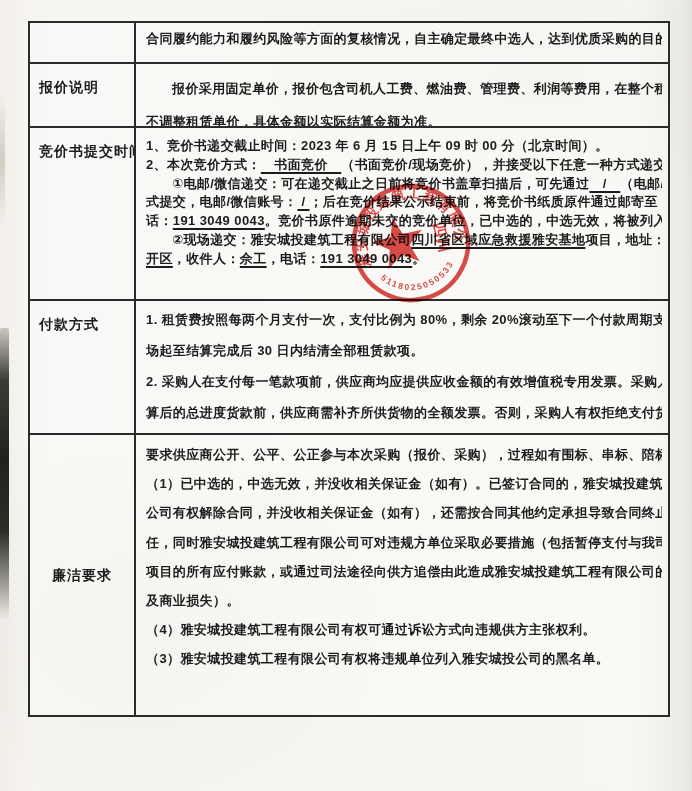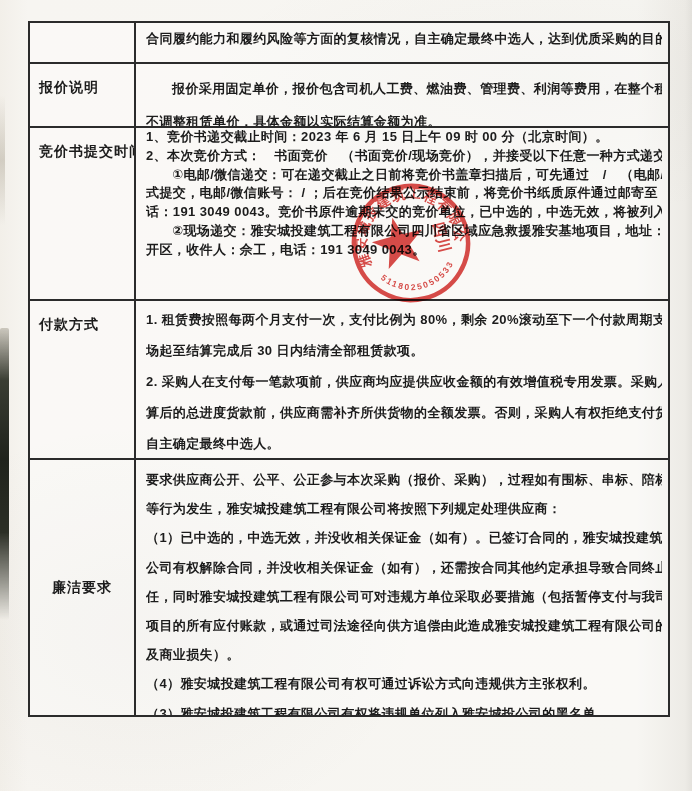--- a/index.html
+++ b/index.html
@@ -24,42 +24,42 @@
     position:absolute;left:28px;top:21px;width:642px;height:696px;
     border:2px solid #2b2b2b;box-sizing:border-box;
     display:flex;flex-direction:column;
     background:rgba(255,255,255,0.35);
   }
   .row{display:flex;box-sizing:border-box;overflow:hidden;}
   .row + .row{border-top:2px solid #2b2b2b;}
   .r1{height:39px;}
   .r2{height:64px;}
   .r3{height:173px;}
-  .r4{height:159px;}
+  .r4{height:134px;}
   .r5{flex:1;}
   .cell-label{
     width:106px;flex:0 0 106px;border-right:2px solid #2b2b2b;box-sizing:border-box;
     font-size:14px;font-weight:bold;letter-spacing:1px;
     padding:10px 4px 0 9px;overflow:hidden;
   }
   .r5 .cell-label{display:flex;align-items:center;justify-content:center;padding:0 20px;}
   .lbl-line{line-height:27px;white-space:nowrap;}
   .cell-content{
     flex:1;box-sizing:border-box;overflow:hidden;
     font-size:13px;font-weight:bold;letter-spacing:0.4px;
     padding:0 6px 0 10px;
   }
   .ln{white-space:nowrap;overflow:hidden;}
   .ind{text-indent:2em;}
   .r1 .cell-content{padding-top:5px;} .r1 .ln{line-height:22px;}
   .r2 .cell-content{padding-top:8px;} .r2 .ln{line-height:33px;}
-  .r3 .cell-content{padding-top:0;} .r3 .ln{line-height:18.8px;}
+  .r3 .cell-content{padding-top:9px;} .r3 .ln{line-height:18.8px;}
   .r4 .cell-content{padding-top:3px;} .r4 .ln{line-height:31px;}
   .r5 .cell-content{padding-top:5px;} .r5 .ln{line-height:29.2px;}
-  .u{text-decoration-thickness:1.5px;text-underline-offset:3px;}
+  .u{text-decoration:underline;text-decoration-thickness:1.5px;text-underline-offset:3px;}
 
   .seal{position:absolute;left:347px;top:179px;width:128px;height:128px;
     mix-blend-mode:multiply;opacity:0.88;pointer-events:none;}
 </style>
 </head>
 <body>
 
 <div class="scan-noise"></div>
 <div class="edge-smudge-light"></div>
 <div class="edge-smudge-dark"></div>
@@ -110,21 +110,20 @@
         <div class="ln"><span>自主确定最终中选人。</span></div>
       </div>
   </div>
 
   <div class="row r5">
     <div class="cell-label">
       <div class="lbl-line">廉洁要求</div>
     </div>
     <div class="cell-content">
         <div class="ln"><span>要求供应商公开、公平、公正参与本次采购（报价、采购），过程如有围标、串标、陪标、行贿、</span></div>
-        <div class="ln"><span>等行为发生，雅安城投建筑工程有限公司将按照下列规定处理供应商：</span></div>
         <div class="ln"><span>（1）已中选的，中选无效，并没收相关保证金（如有）。已签订合同的，雅安城投建筑工程有限</span></div>
         <div class="ln"><span>公司有权解除合同，并没收相关保证金（如有），还需按合同其他约定承担导致合同终止的违约责</span></div>
         <div class="ln"><span>任，同时雅安城投建筑工程有限公司可对违规方单位采取必要措施（包括暂停支付与我司相关合作</span></div>
         <div class="ln"><span>项目的所有应付账款，或通过司法途径向供方追偿由此造成雅安城投建筑工程有限公司的一切经济</span></div>
         <div class="ln"><span>及商业损失）。</span></div>
         <div class="ln"><span>（4）雅安城投建筑工程有限公司有权可通过诉讼方式向违规供方主张权利。</span></div>
         <div class="ln"><span>（3）雅安城投建筑工程有限公司有权将违规单位列入雅安城投公司的黑名单。</span></div>
       </div>
   </div>
 

